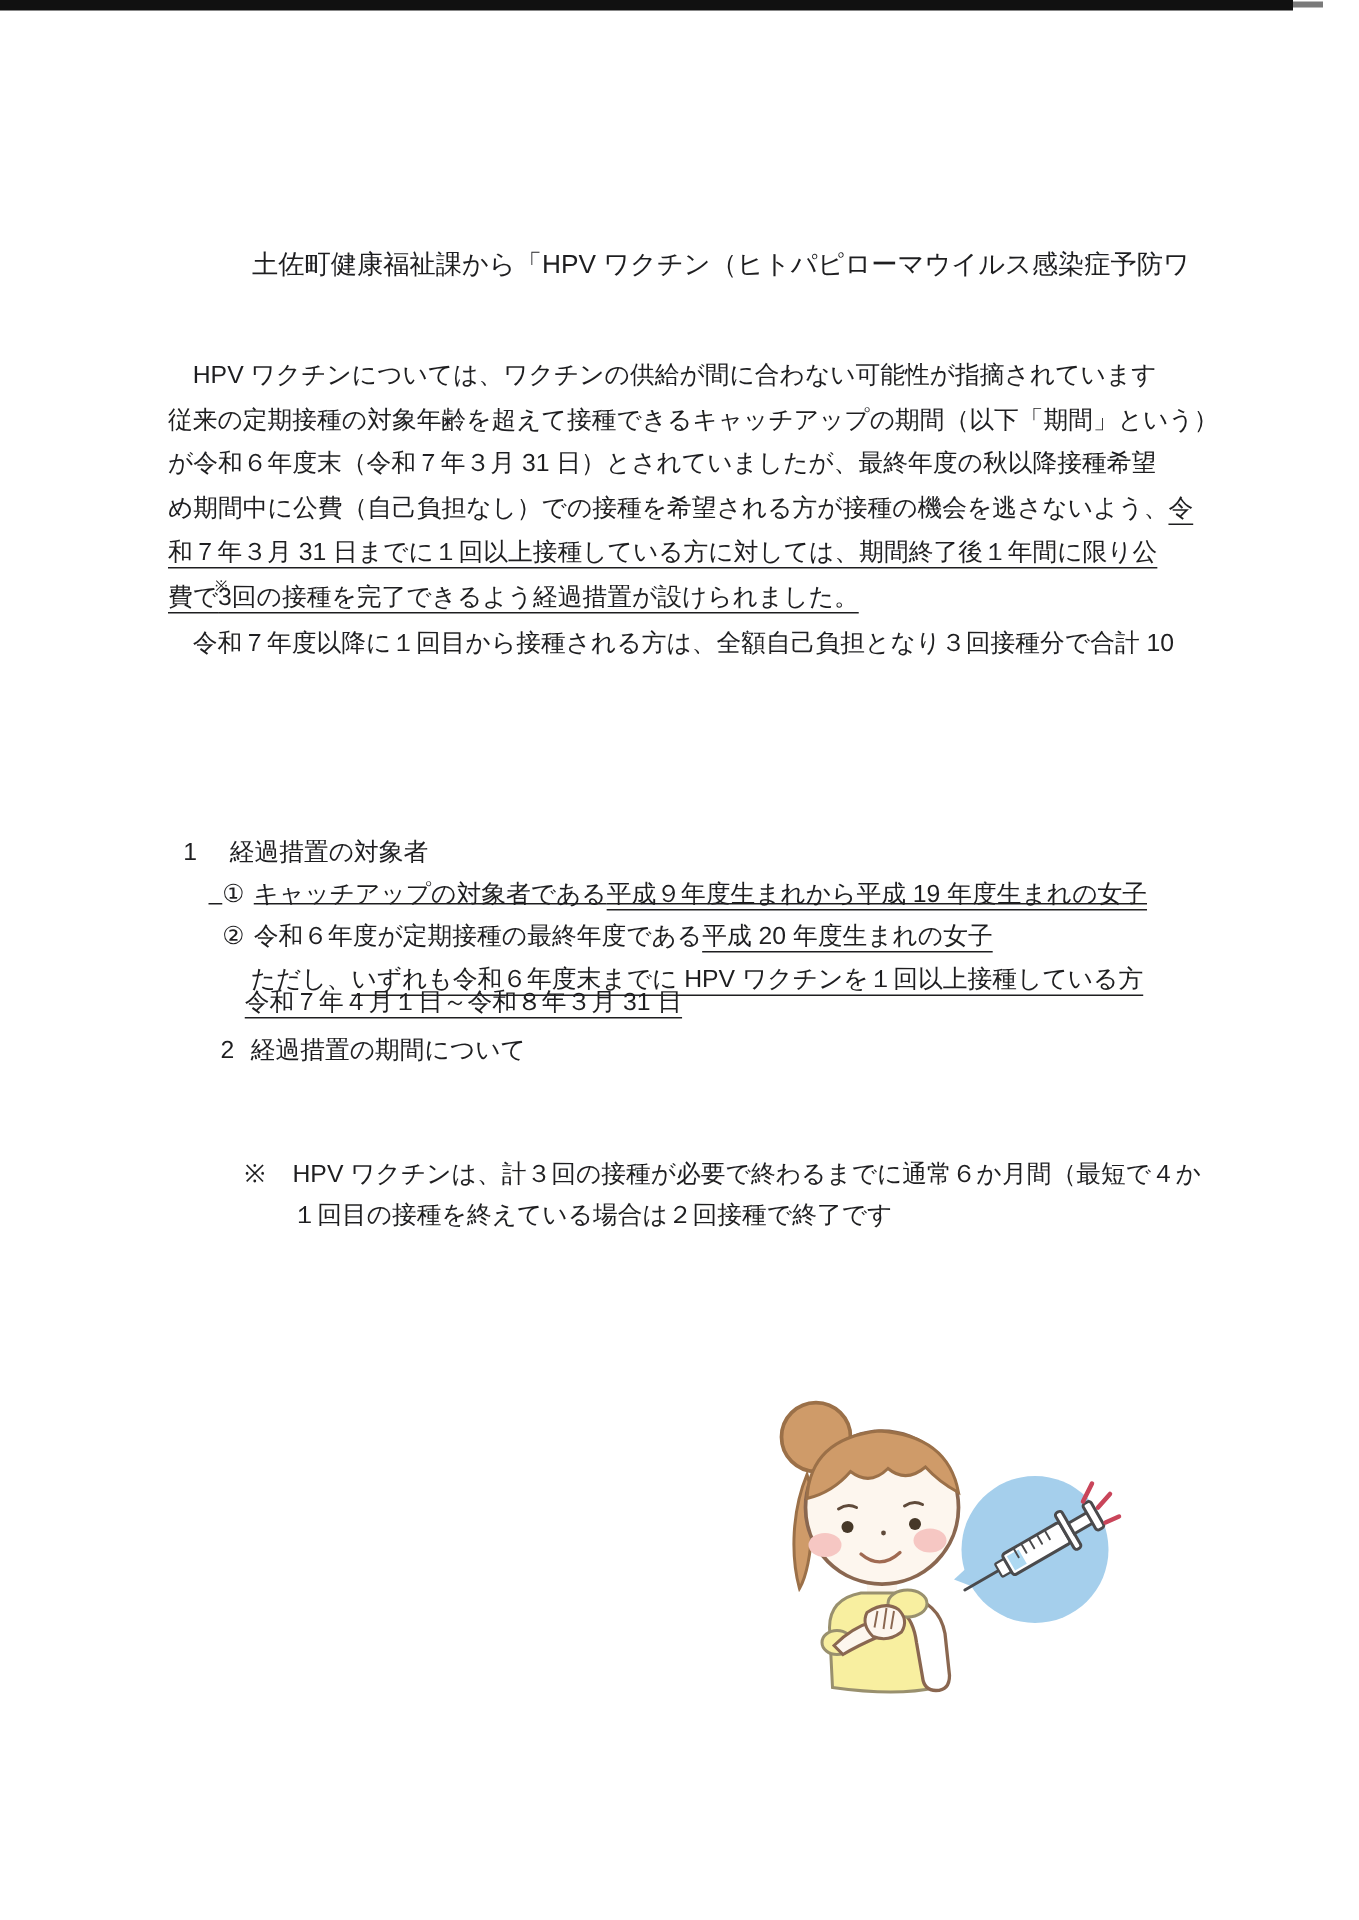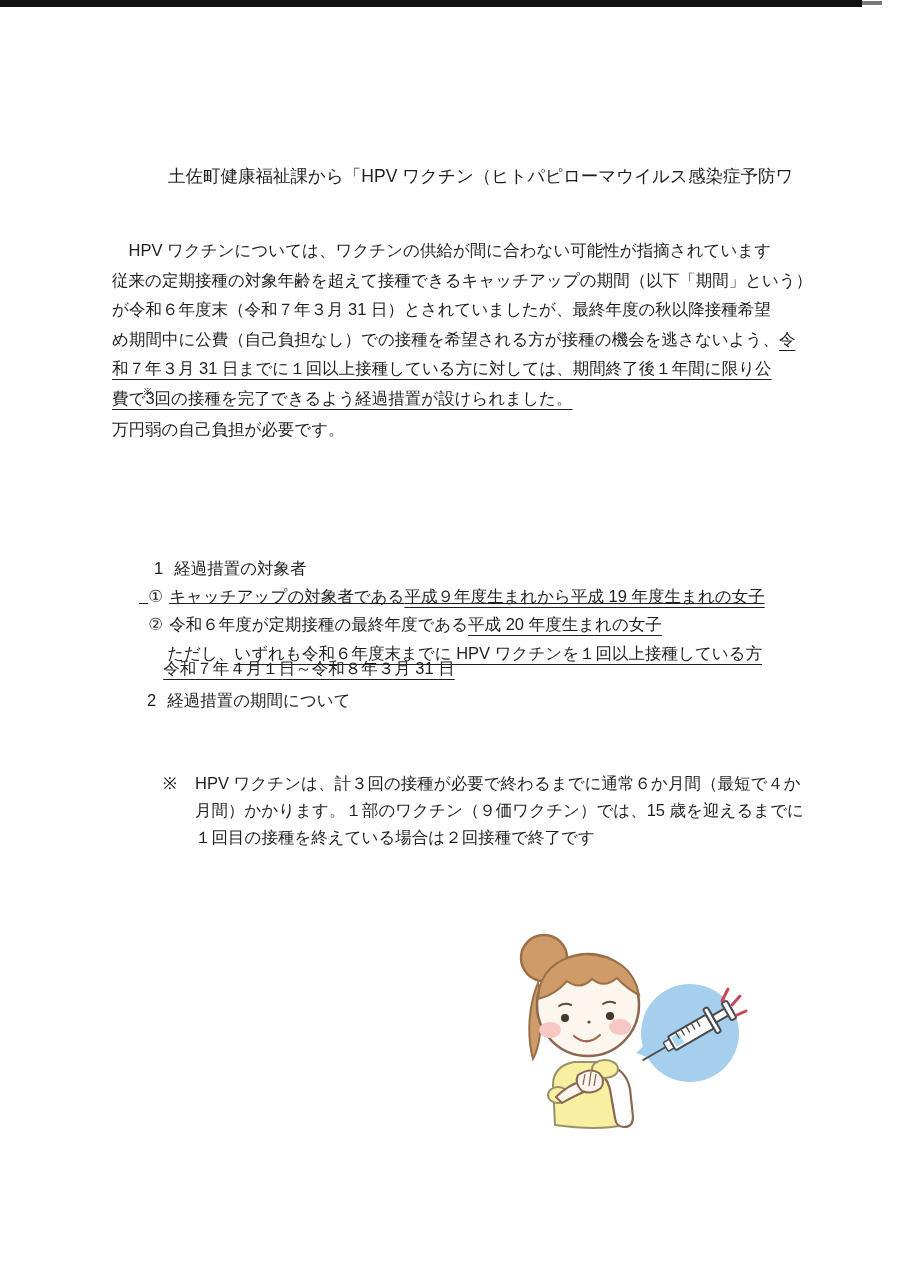--- a/index.html
+++ b/index.html
@@ -40,24 +40,24 @@
   <div class="line">土佐町健康福祉課から「HPV ワクチン（ヒトパピローマウイルス感染症予防ワ</div>
 </div>
 
 <div id="paras" class="abs">
   <div class="line">　HPV ワクチンについては、ワクチンの供給が間に合わない可能性が指摘されています</div>
   <div class="line">従来の定期接種の対象年齢を超えて接種できるキャッチアップの期間（以下「期間」という）</div>
   <div class="line">が令和６年度末（令和７年３月 31 日）とされていましたが、最終年度の秋以降接種希望</div>
   <div class="line"><span>め期間中に公費（自己負担なし）での接種を希望される方が接種の機会を逃さないよう、</span><span class="u">令</span></div>
   <div class="line"><span class="u">和７年３月 31 日までに１回以上接種している方に対しては、期間終了後１年間に限り公</span></div>
   <div class="line"><span class="u"><span>費で</span><span class="ref">※</span><span>3回の接種を完了できるよう経過措置が設けられました。</span></span></div>
-  <div class="line">万円弱の自己負担が必要です。</div>
+  <div class="line">　令和７年度以降に１回目から接種される方は、全額自己負担となり３回接種分で合計 10</div>
 </div>
 
-<div class="row" style="top:526px;left:134px;text-align:center;">
+<div class="row" style="top:526px;left:113px;">
   <span class="num">1</span><span>経過措置の対象者</span>
 </div>
 <div class="row" style="top:554px;left:139px;text-decoration:underline;">
   <span class="marker">①</span><span>キャッチアップの対象者である</span><span class="u">平成９年度生まれから平成 19 年度生まれの女子</span>
 </div>
 <div class="row" style="top:582px;left:139px;">
   <span class="marker">②</span><span>令和６年度が定期接種の最終年度である</span><span class="u">平成 20 年度生まれの女子</span>
 </div>
 <div class="row" style="top:611px;left:158px;">
   <span>ただし、</span><span class="u">いずれも令和６年度末までに HPV ワクチンを１回以上接種している方</span>
@@ -67,21 +67,20 @@
   <span class="num">2</span><span>経過措置の期間について</span>
 </div>
 <div class="row" style="top:626px;left:154px;">
   <span class="u">令和７年４月１日～令和８年３月 31 日</span>
 </div>
 
 <div id="footnote" class="abs">
   <span class="fn-marker">※</span>
   <div class="fn-body">
     <div class="line">HPV ワクチンは、計３回の接種が必要で終わるまでに通常６か月間（最短で４か</div>
-    <div class="line">月間）かかります。１部のワクチン（９価ワクチン）では、15 歳を迎えるまでに</div>
     <div class="line">１回目の接種を終えている場合は２回接種で終了です</div>
   </div>
 </div>
 
 <svg id="illustration" class="abs" width="260" height="215" viewBox="0 0 260 215" role="img" aria-label="袖をまくり胸に手を当てた女の子と注射器の吹き出しのイラスト">
 
   <polygon points="138,128 162,106 164,138" fill="#a5cfec"></polygon>
   <circle cx="192" cy="108" r="49" fill="#a5cfec"></circle>
 
   <g transform="rotate(-30 192 108)" stroke="#4a4a4c" stroke-linecap="round">

